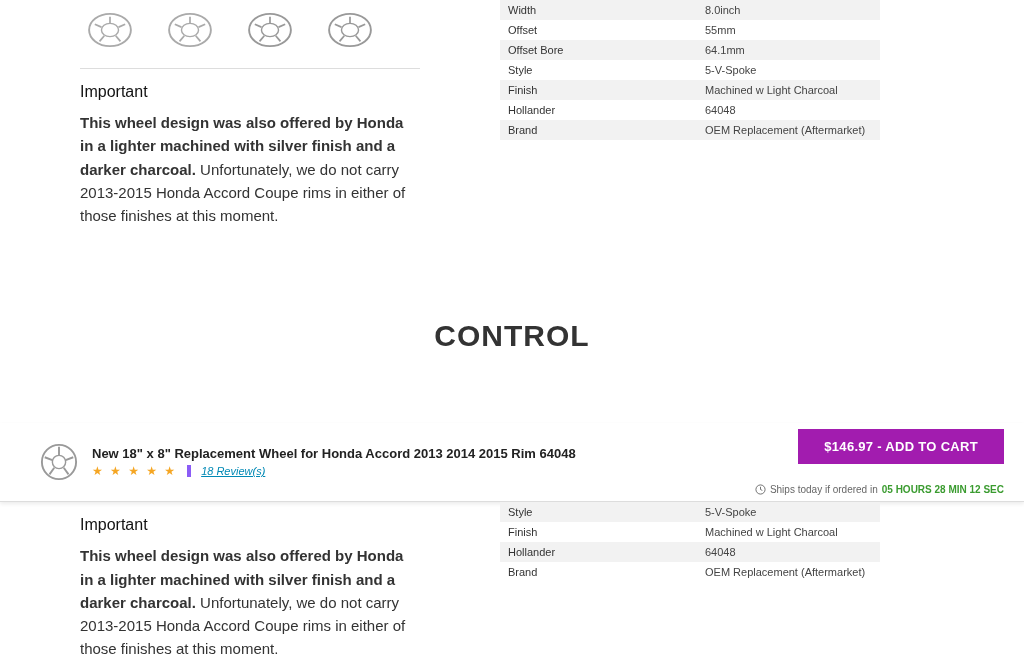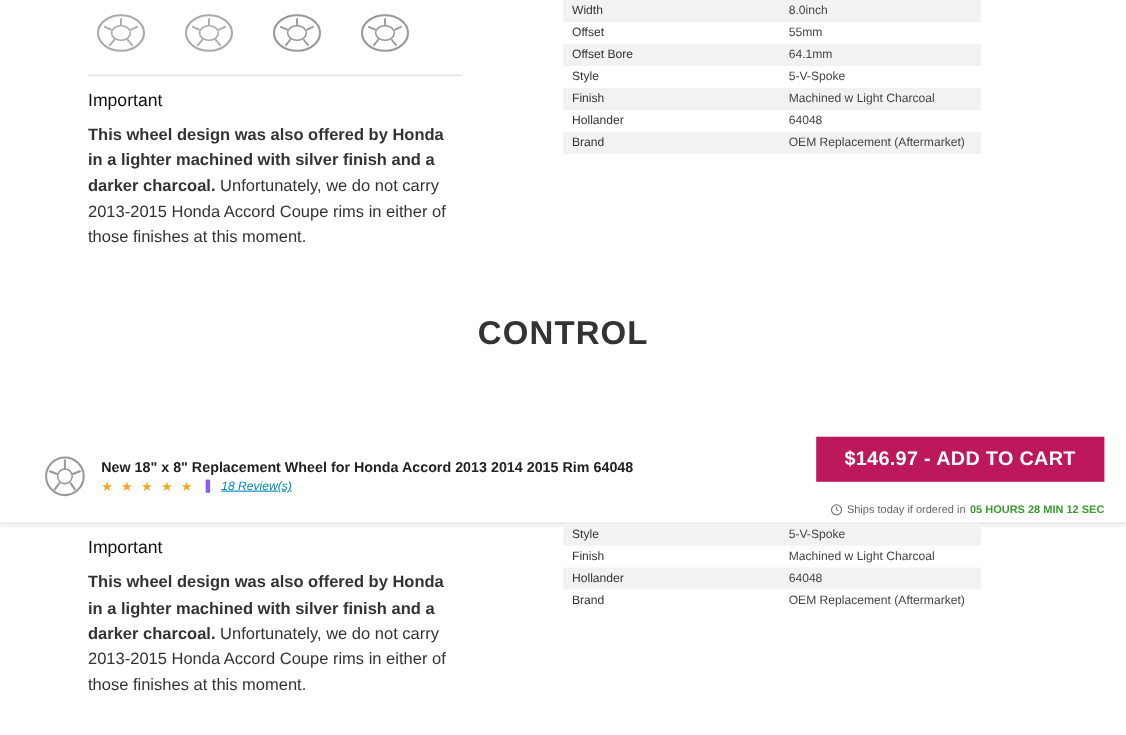--- a/index.html
+++ b/index.html
@@ -8,36 +8,36 @@
 .control-section { padding: 10px 80px 0 80px; }
 .variant-section { padding: 0; }
 .thumbs { display: flex; gap: 20px; padding: 0 0 10px 0; }
 .thumb { width: 60px; height: 40px; display: flex; align-items: center; justify-content: center; }
 .thumb svg { width: 50px; height: 38px; }
 .divider { border: none; border-top: 1px solid #ddd; margin: 8px 0 14px 0; width: 340px; }
 .important-block { width: 340px; }
 .important-block h4 { font-size: 16px; font-weight: 400; margin-bottom: 10px; color: #111; }
 .important-block p { font-size: 15px; line-height: 1.55; color: #333; }
 .important-block p b { font-weight: 700; }
-.specs { position: absolute; right: 132px; top: 0; width: 380px; }
+.specs { position: absolute; right: 144px; top: 0; width: 380px; }
 .spec-row { display: flex; font-size: 11px; color: #333; padding: 4px 8px; }
 .spec-row:nth-child(odd) { background: #f2f2f2; }
 .spec-row .label { width: 170px; color: #333; }
 .spec-row .value { flex: 1; color: #444; padding-left: 27px; }
-.big-label { text-align: center; font-size: 30px; font-weight: 700; letter-spacing: 1px; margin: 60px 0 70px 0; }
+.big-label { text-align: center; font-size: 30px; font-weight: 700; letter-spacing: 1px; margin: 92px 0 70px 0; }
 
 .sticky-bar { display: flex; align-items: center; padding: 6px 20px 6px 40px; border-bottom: 1px solid #ddd; box-shadow: 0 2px 4px rgba(0,0,0,0.08); }
 .sticky-bar .wheel-icon { width: 38px; height: 38px; margin-right: 14px; flex-shrink: 0; }
 .sticky-bar .title-block { flex: 1; }
 .sticky-bar .title { font-size: 13px; font-weight: 700; color: #222; margin-bottom: 3px; }
 .sticky-bar .rating-row { display: flex; align-items: center; gap: 10px; font-size: 11px; }
 .stars { color: #f5a623; font-size: 12px; letter-spacing: 2px; }
 .review-link { color: #0089b5; text-decoration: underline; cursor: pointer; padding-left: 10px; border-left: 4px solid #8b5cf6; font-style: italic; }
 .cart-block { text-align: right; }
-.cart-btn { background: #be185d; color: #fff; font-size: 18px; font-weight: 700; padding: 10px 26px; border: none; cursor: pointer; letter-spacing: 0.3px; }
+.cart-btn { background: #a21caf; color: #fff; font-size: 13px; font-weight: 700; padding: 10px 26px; border: none; cursor: pointer; letter-spacing: 0.3px; }
 .ship-line { font-size: 10px; color: #666; margin-top: 20px; display: flex; align-items: center; justify-content: flex-end; gap: 4px; }
 .ship-line .clock { display: inline-block; width: 11px; height: 11px; }
 .ship-line .countdown { color: #3a9b2f; font-weight: 700; }
 .variant-body { position: relative; padding: 14px 80px 0 80px; min-height: 120px; }
 .variant-body .specs { top: 0; }
 </style>
 </head>
 <body>
 
 <div class="section control-section">

